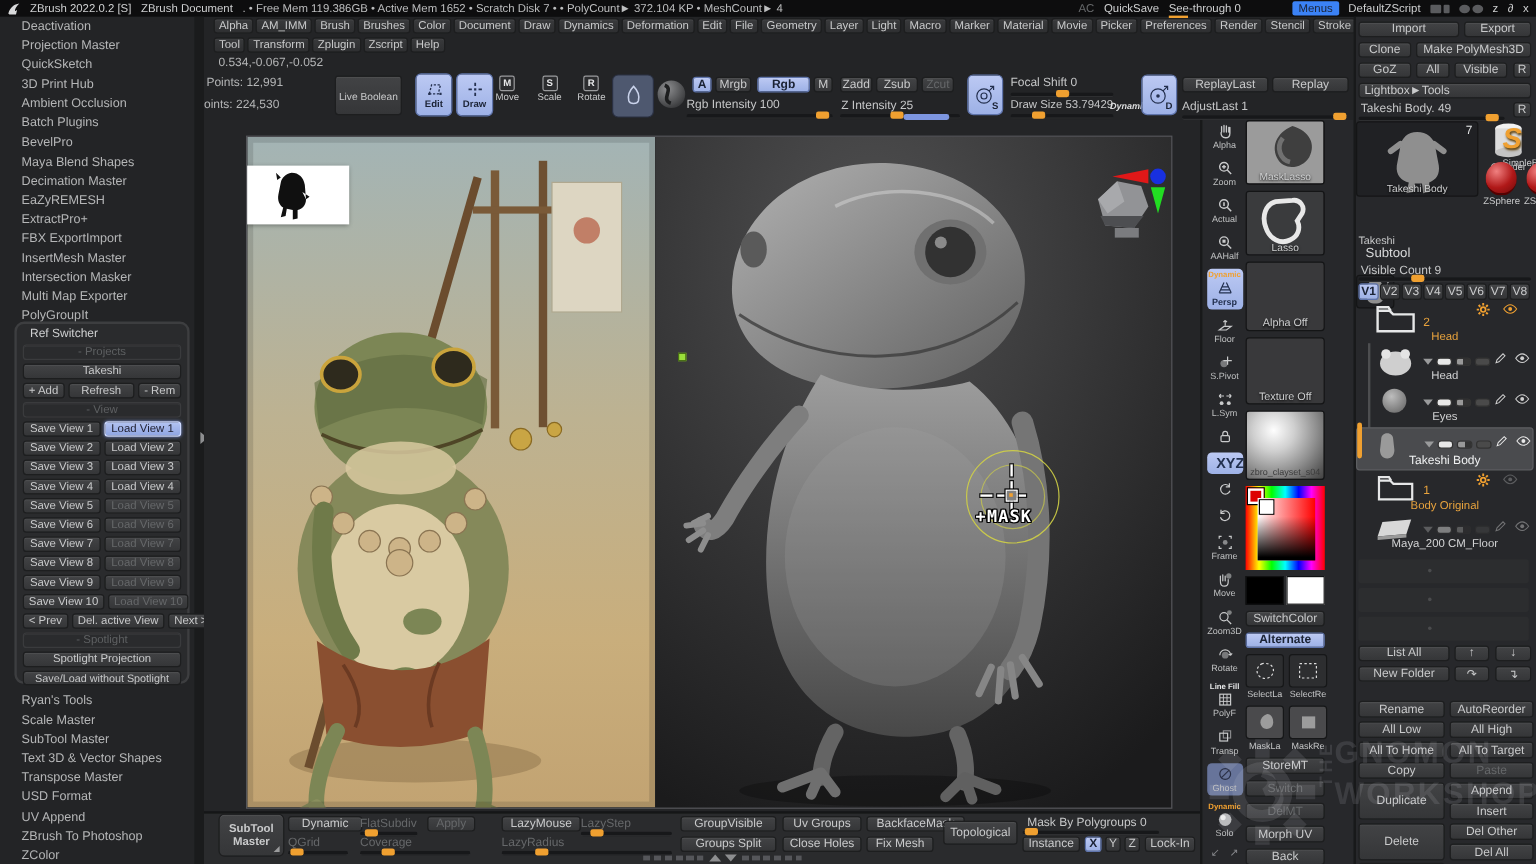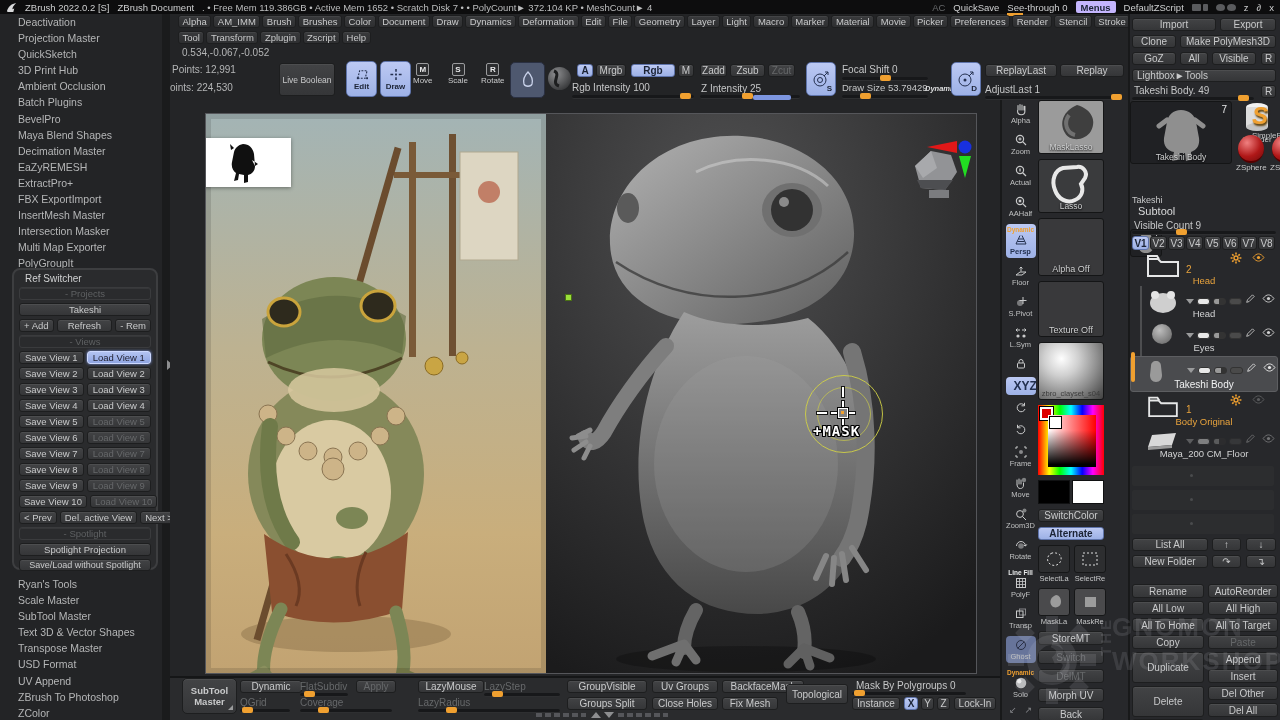--- a/index.html
+++ b/index.html
@@ -15,21 +15,21 @@
   .btn.hdr{background:transparent;border:1px solid #3a3b3d;color:#5e6062;}
   .lbl{white-space:nowrap;}
   .dimtxt{color:#66686a;}
   .track{position:absolute;height:3px;background:#17181a;border-bottom:1px solid rgba(255,255,255,.10);border-radius:2px;}
   .handle{position:absolute;width:11px;height:6px;background:var(--accent-orange,#f0a030);border-radius:2px;top:-2px;}
   
   .titlebar{left:0;top:0;width:1280px;height:14px;background:#0d0d0e;display:flex;align-items:center;
             gap:8px;padding:0 6px;box-sizing:border-box;font-size:9.5px;color:#cfd0d1;}
   .titlebar .sep{flex:1;}
   .tb-chip{background:#202124;border-radius:2px;padding:0 5px;height:12px;display:flex;align-items:center;}
-  .tb-chip.blue{background:#c4b5fd;color:#1b2335;font-weight:bold;}
+  .tb-chip.blue{background:#3b82f6;color:#1b2335;font-weight:normal;margin-left:35px;}
   .tb-icons{display:flex;gap:2px;align-items:center;}
   .tb-ic{width:9px;height:7px;background:#5a5b5e;border-radius:1px;}
   
   .menurow{display:flex;gap:2px;}
   .menurow .btn{font-size:9.5px;height:13px;padding:0 3.5px;background:linear-gradient(#393a3c,#2e2f31);}
   
   .sidebar{left:0;top:14px;width:170px;height:706px;background:#232426;border-right:8px solid #1a1b1c;box-sizing:border-box;}
   .side-item{height:16.1px;line-height:16.1px;padding-left:18px;color:#b5b6b7;font-size:10.5px;white-space:nowrap;}
   .refpanel{position:absolute;left:12px;top:254px;width:146px;height:302px;border:2px solid #3d3e40;border-radius:8px;
             background:#2a2b2d;box-sizing:border-box;padding:3px 5px;display:flex;flex-direction:column;gap:3px;}
@@ -293,21 +293,21 @@
 
     <div class="refpanel">
       <div class="title">Ref Switcher</div>
       <div class="btn hdr">- Projects</div>
       <div class="btn">Takeshi</div>
       <div class="row">
         <div class="btn" style="flex:0 0 34px">+ Add</div>
         <div class="btn">Refresh</div>
         <div class="btn" style="flex:0 0 32px">- Rem</div>
       </div>
-      <div class="btn hdr">- Views</div>
+      <div class="btn hdr">- View</div>
       <div style="display:flex;flex-direction:column;gap:3px">
         <div class="row">
             <div class="btn">Save View 1</div>
             <div class="btn bluesel">Load View 1</div>
           </div>
           <div class="row">
             <div class="btn">Save View 2</div>
             <div class="btn">Load View 2</div>
           </div>
           <div class="row">

